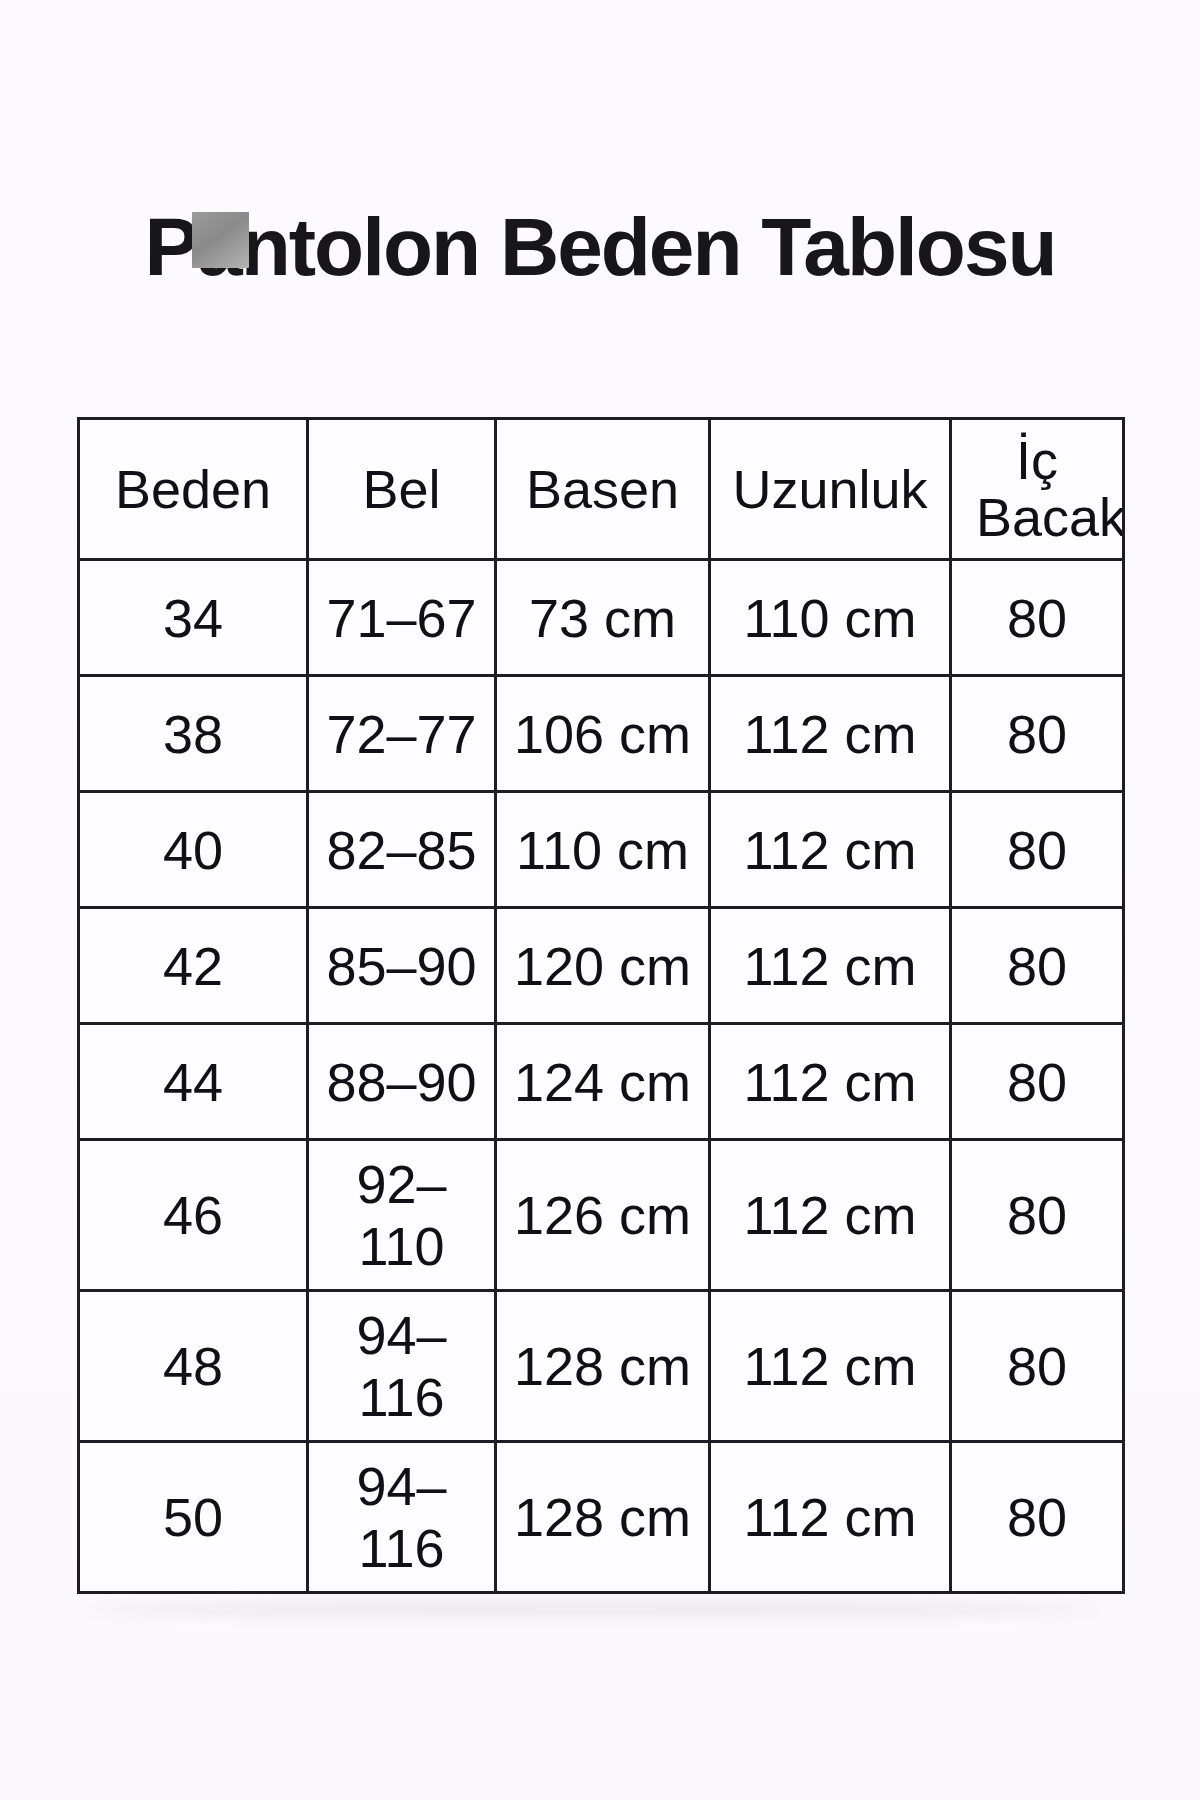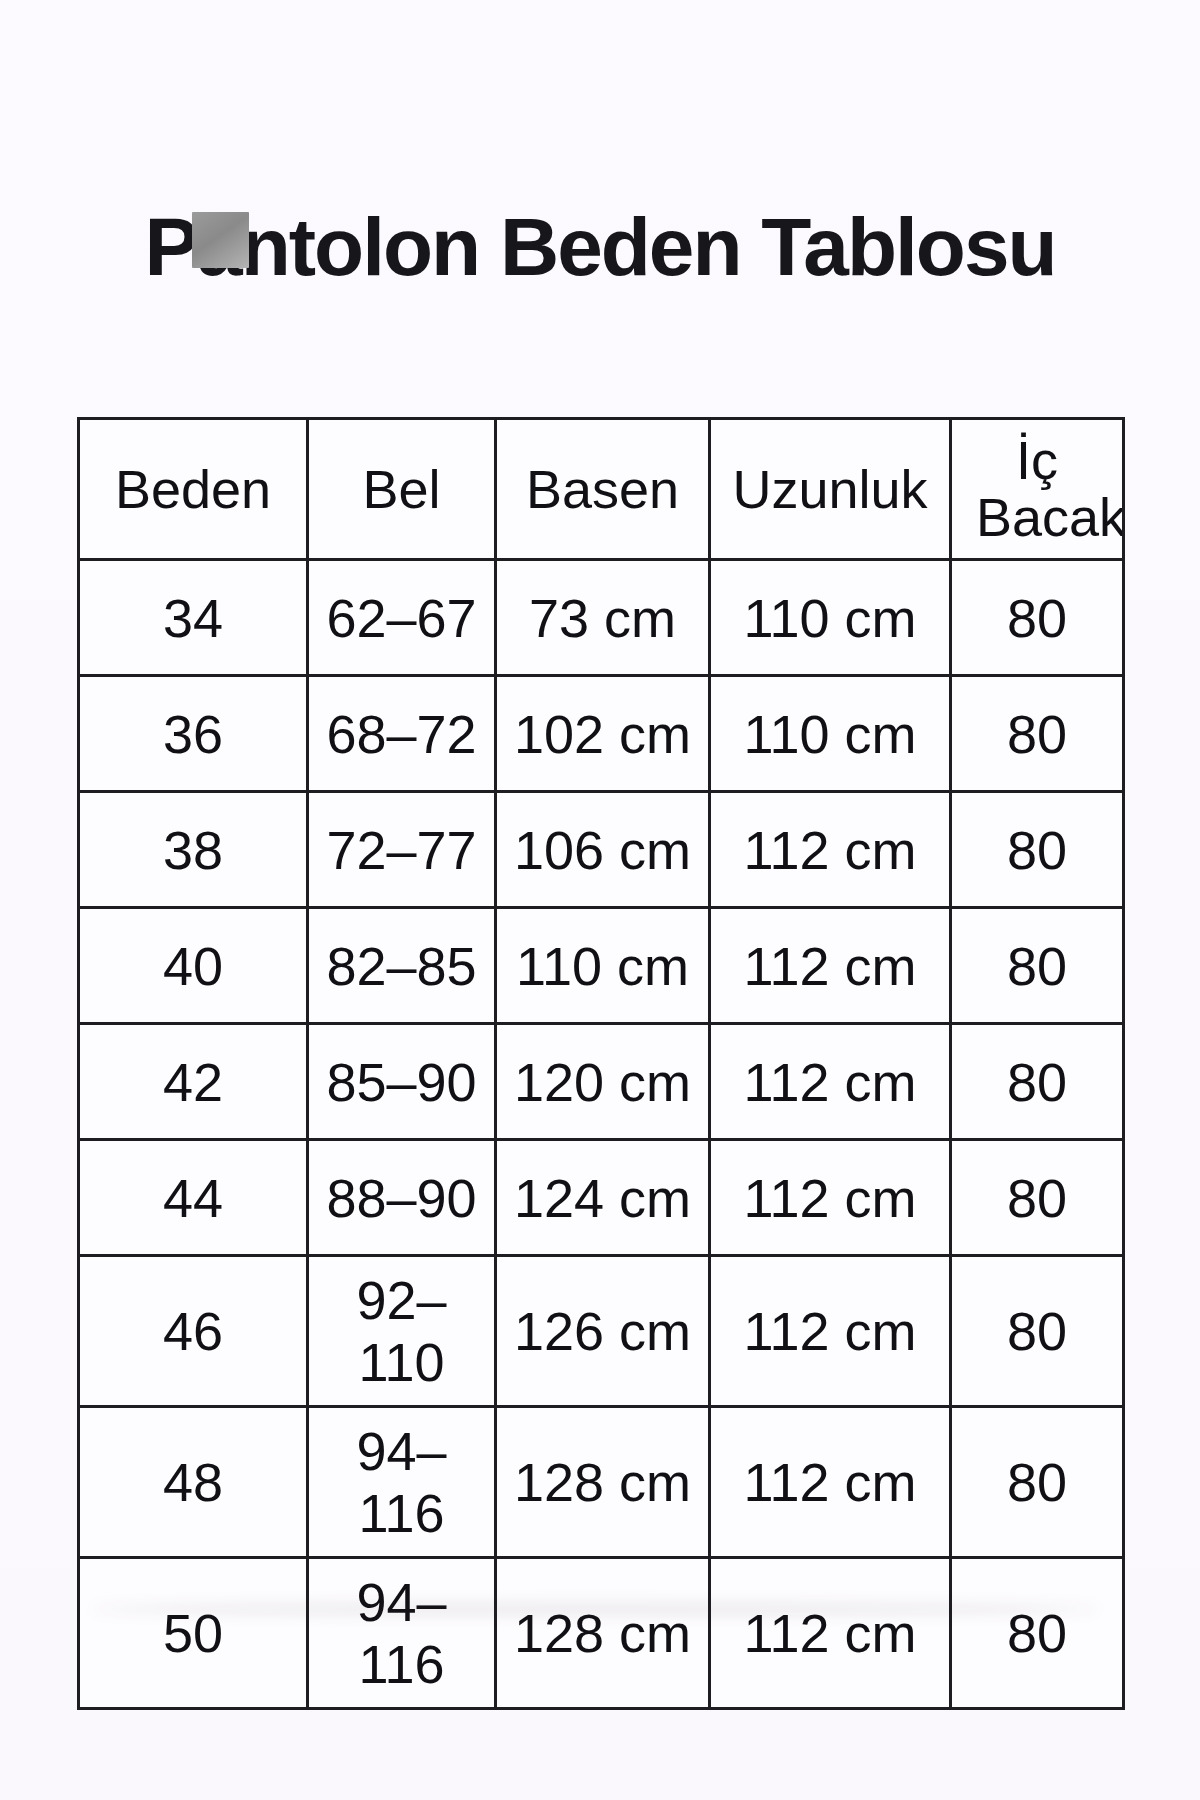--- a/index.html
+++ b/index.html
@@ -107,29 +107,22 @@
         <th><span>Beden</span><span class="hdr-line2"></span></th>
         <th><span>Bel</span><span class="hdr-line2"></span></th>
         <th><span>Basen</span><span class="hdr-line2"></span></th>
         <th><span>Uzunluk</span><span class="hdr-line2"></span></th>
         <th><span>İç</span><span class="hdr-line2">Bacak</span></th>
       </tr>
     </thead>
     <tbody>
       <tr>
         <td>34</td>
-        <td>62–67</td>
+        <td>71–67</td>
         <td>73 cm</td>
-        <td>110 cm</td>
-        <td>80</td>
-      </tr>
-      <tr>
-        <td>36</td>
-        <td>68–72</td>
-        <td>102 cm</td>
         <td>110 cm</td>
         <td>80</td>
       </tr>
       <tr>
         <td>38</td>
         <td>72–77</td>
         <td>106 cm</td>
         <td>112 cm</td>
         <td>80</td>
       </tr>

